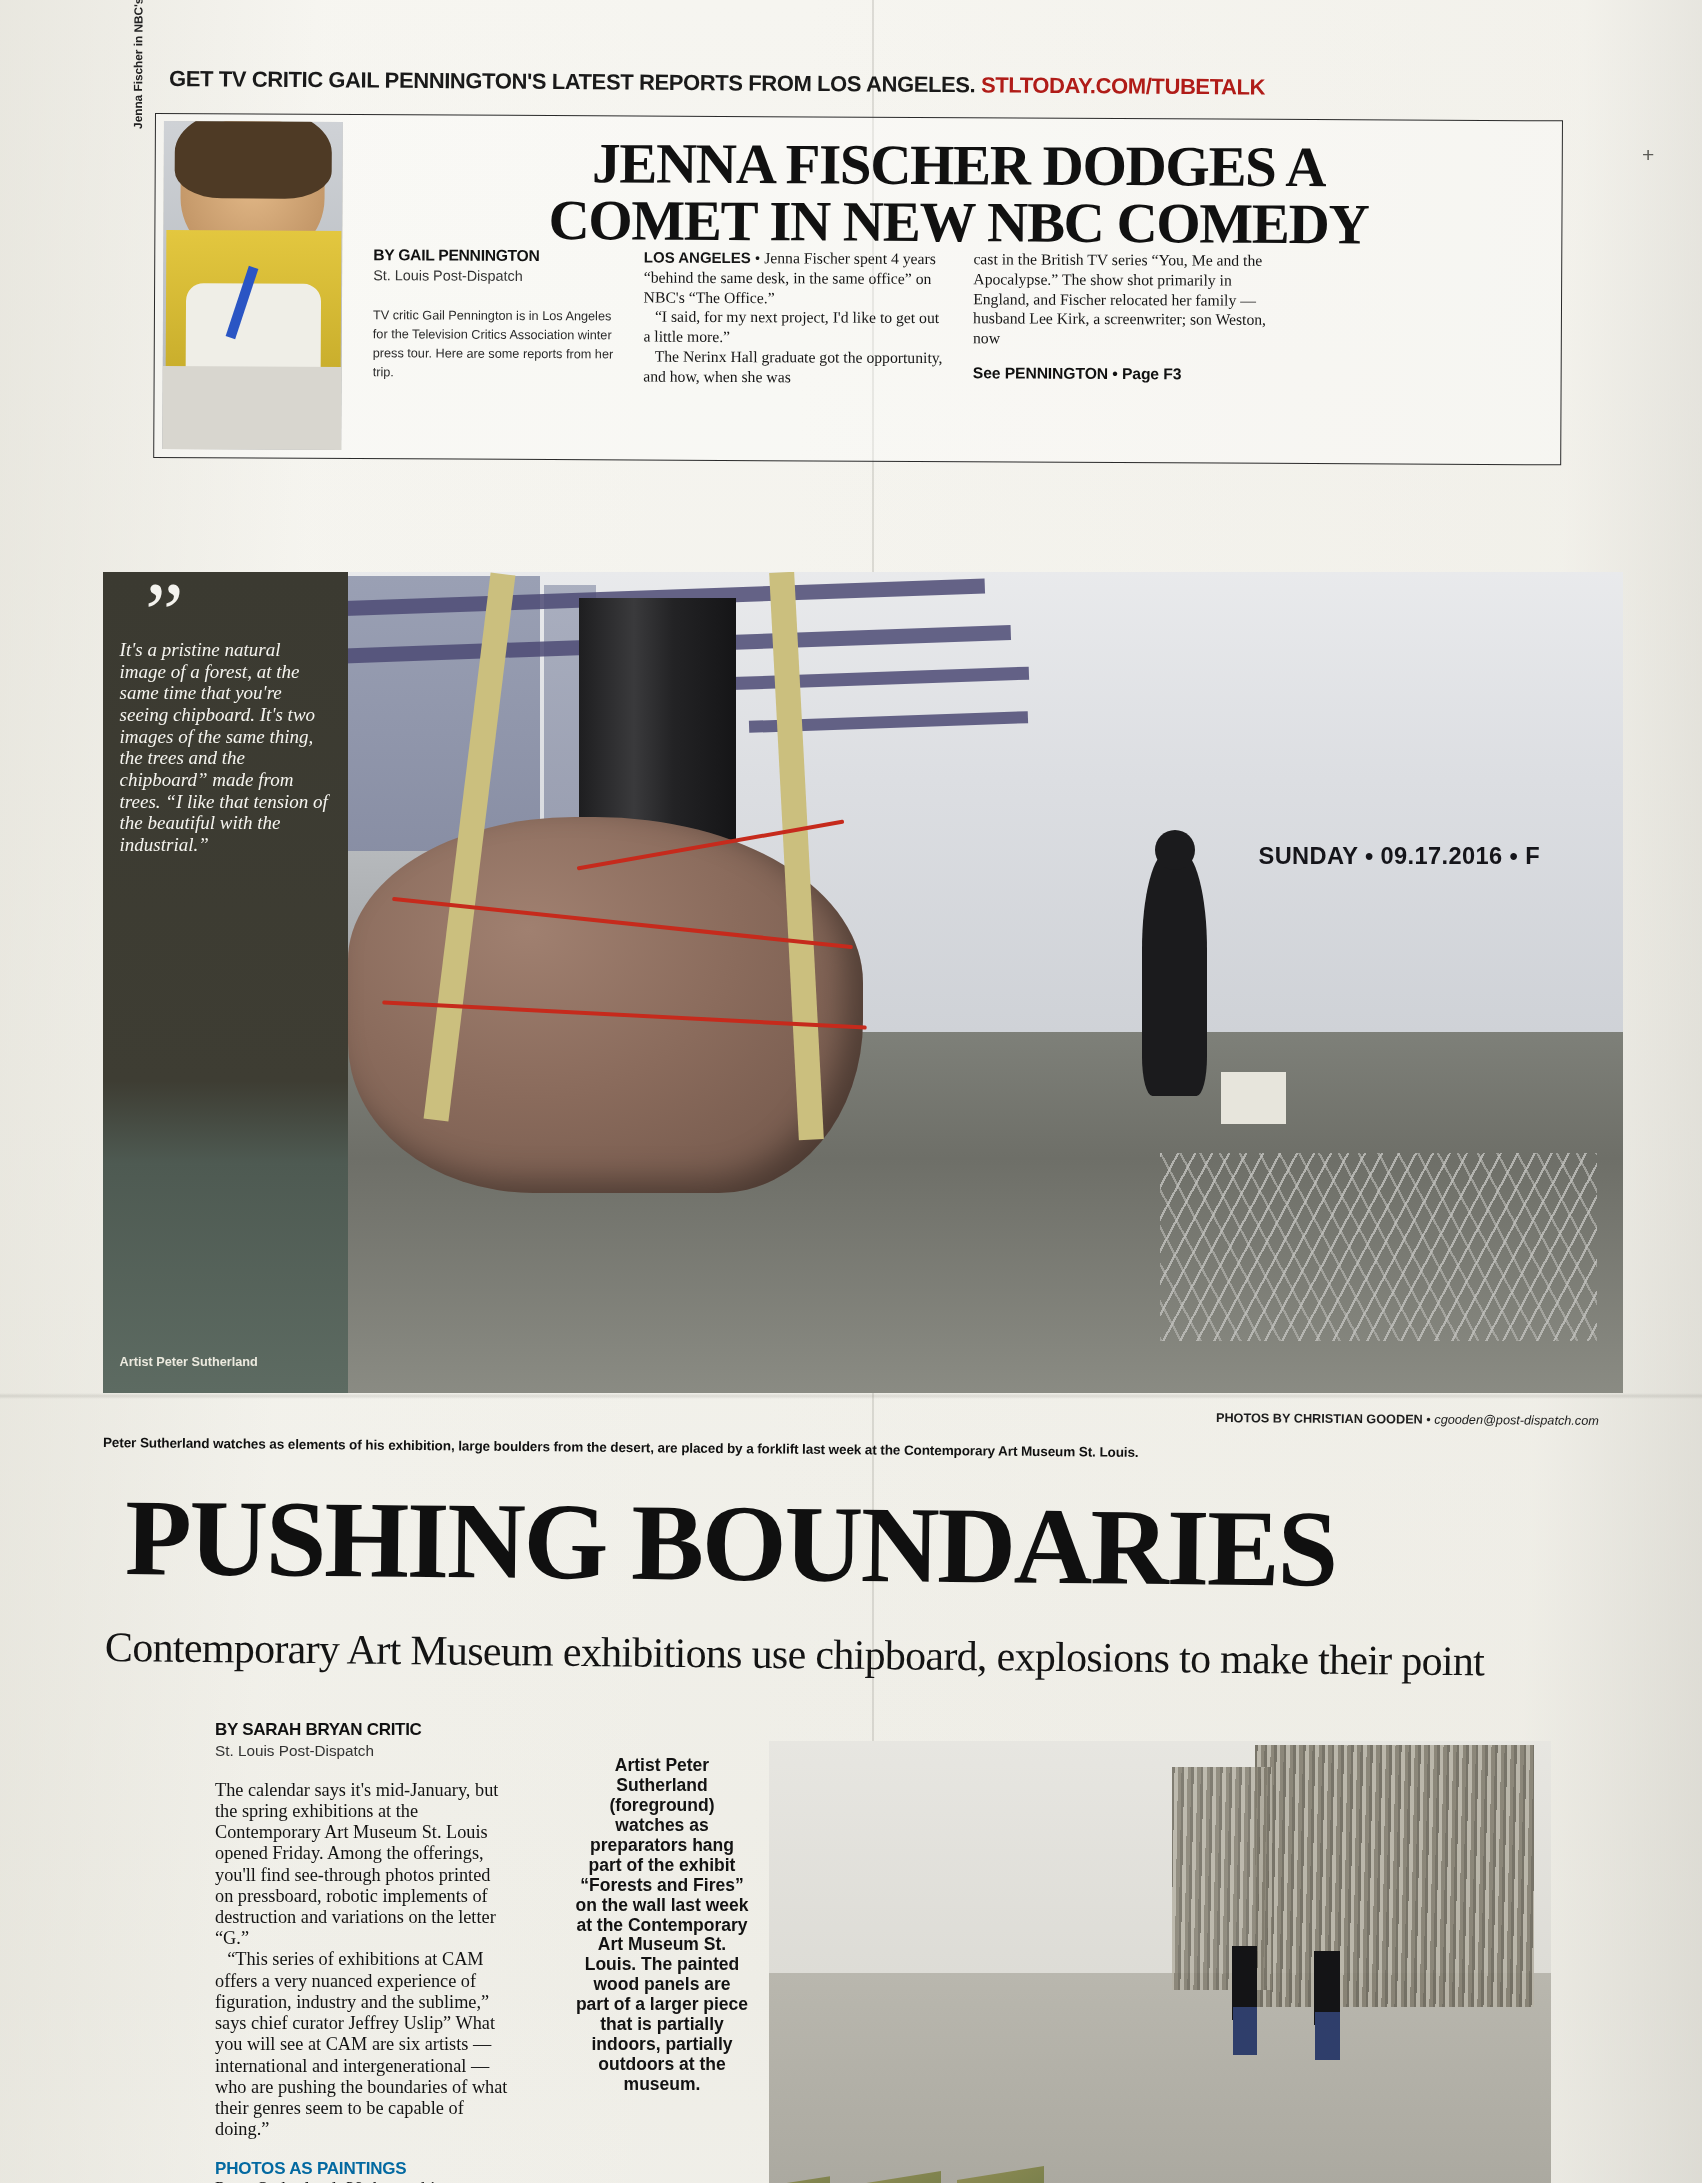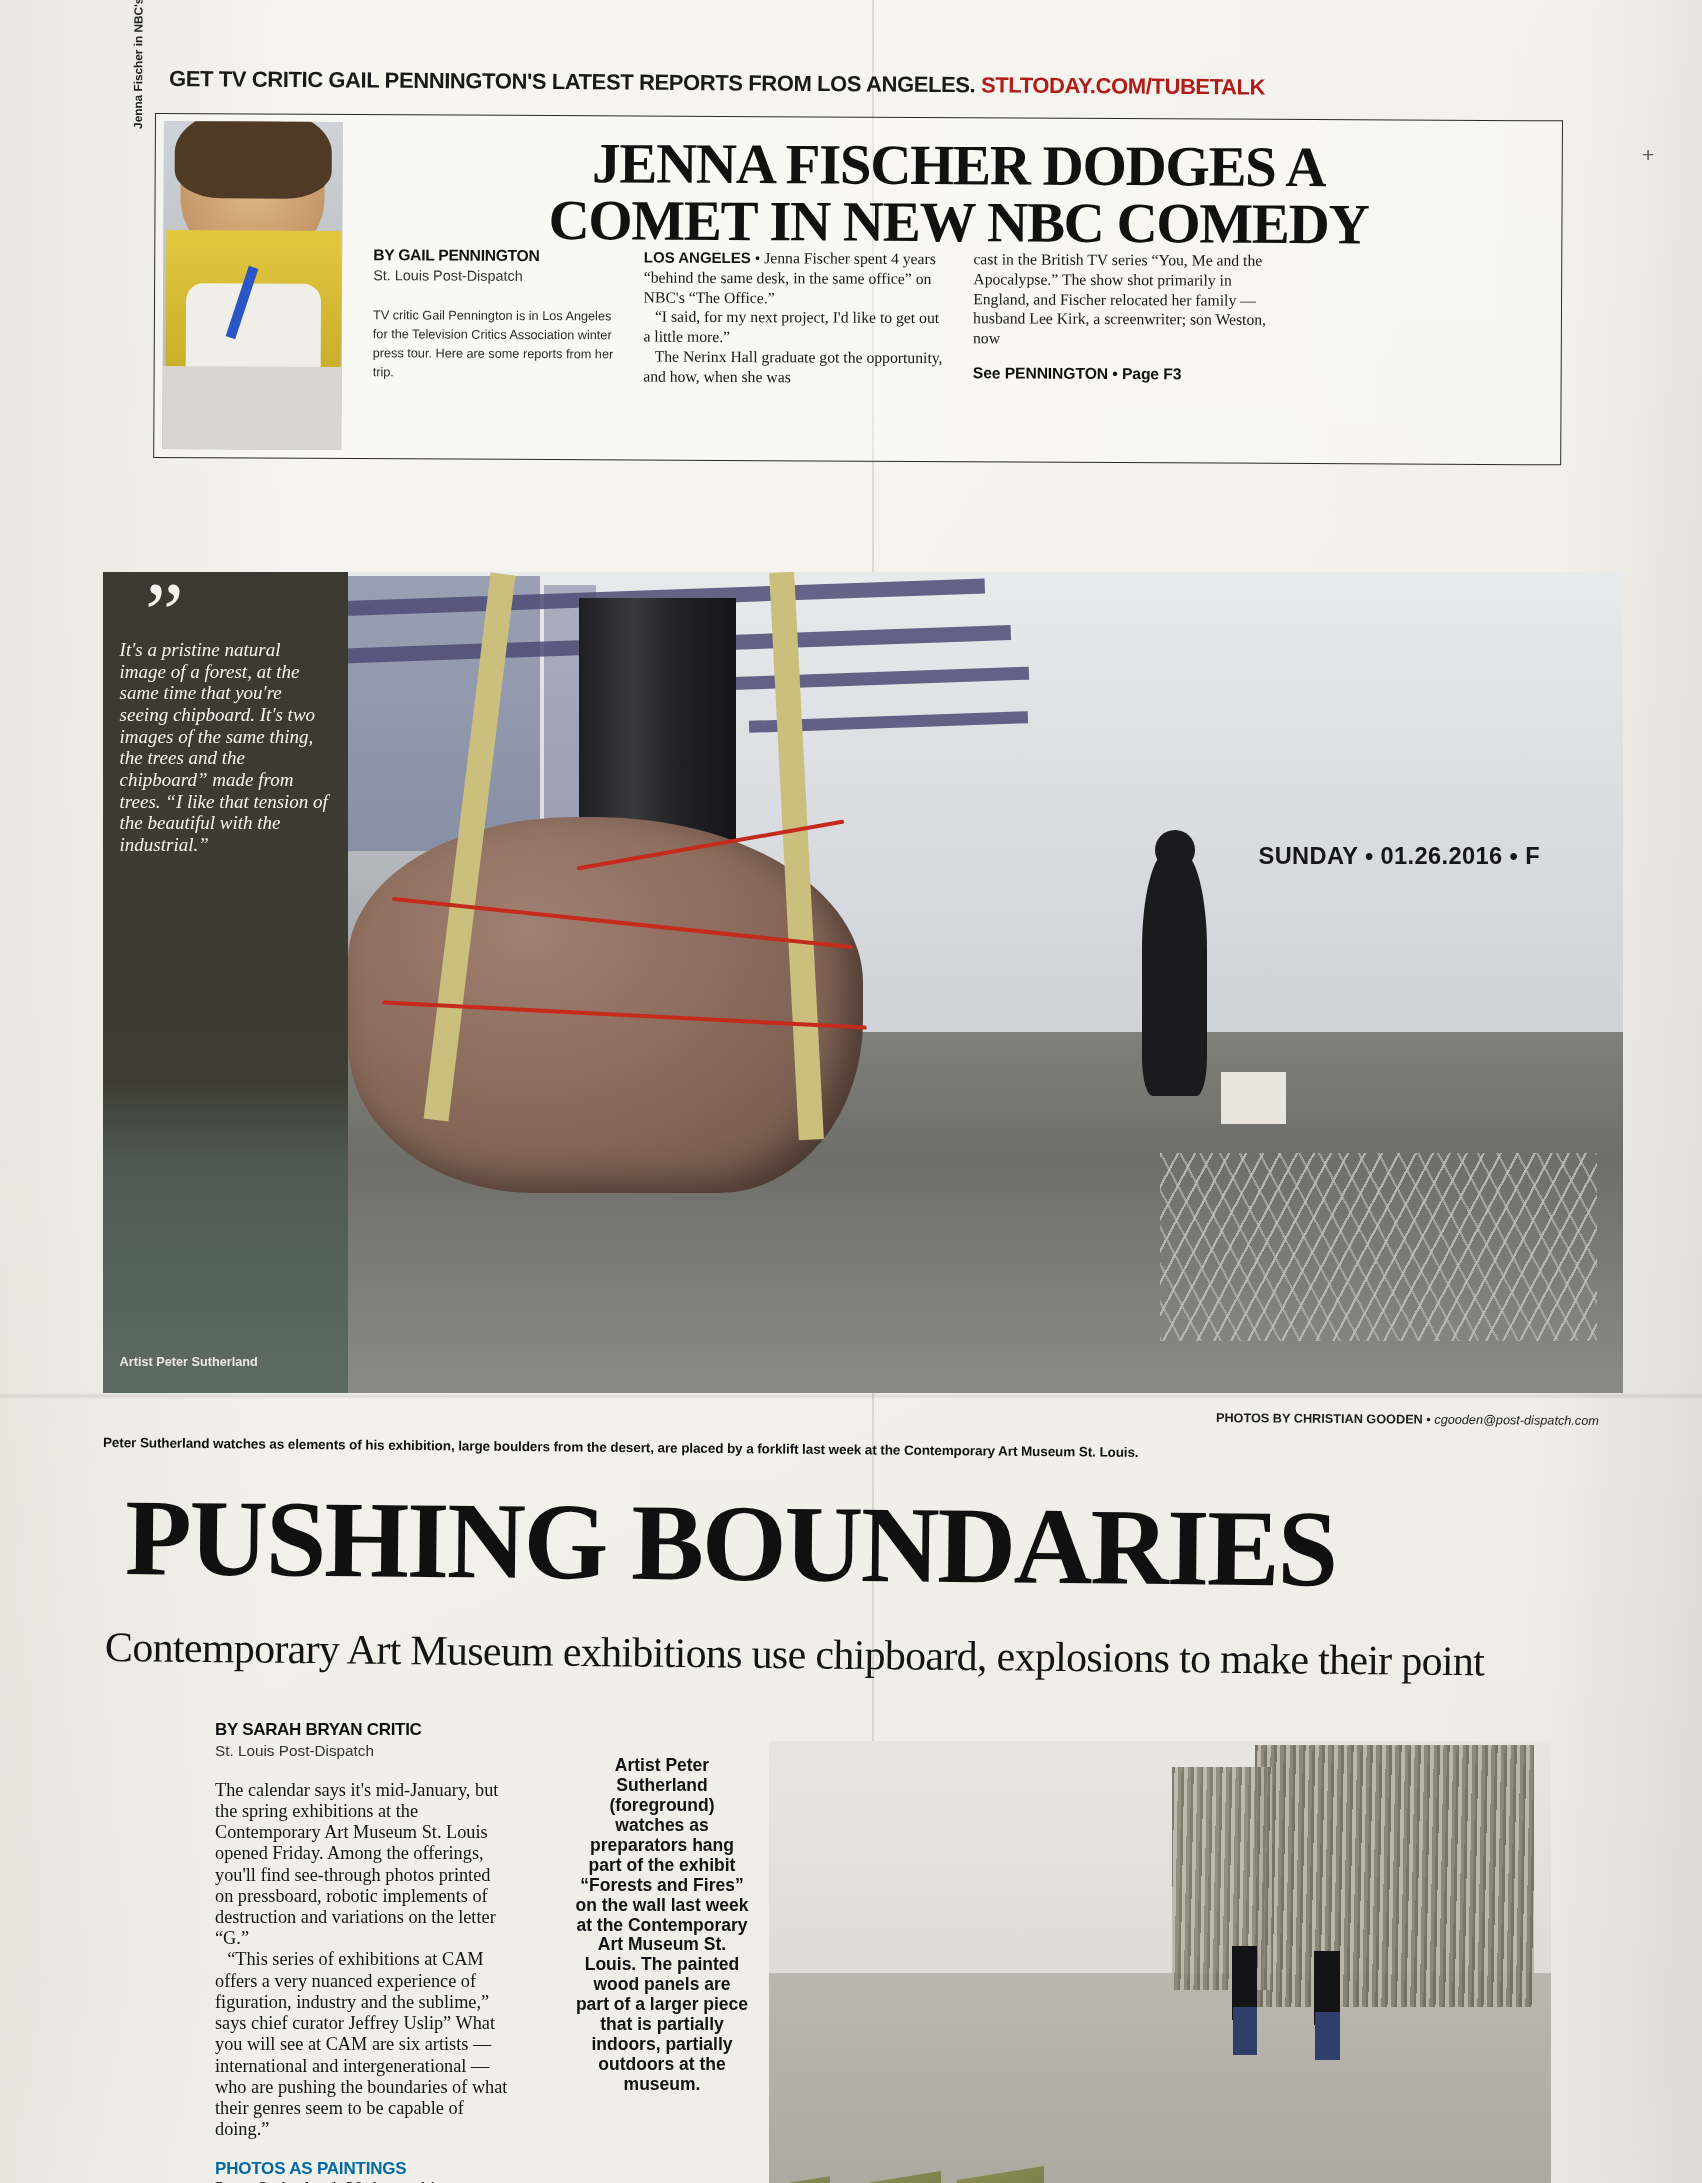--- a/index.html
+++ b/index.html
@@ -303,21 +303,21 @@
   <div class="person" style="left:1052px;top:258px;width:40px;height:40px;border-radius:50%"></div>
   <div class="chairs"></div>
   <div style="position:absolute;left:1118px;top:500px;width:65px;height:52px;background:#e7e5dc"></div>
 
   <div class="hero-scrim">
     <div class="quote-mark">”</div>
     <div class="pullquote">It's a pristine natural image of a forest, at the same time that you're seeing chipboard. It's two images of the same thing, the trees and the chipboard” made from trees. “I like that tension of the beautiful with the industrial.”</div>
     <div class="pullattr">Artist Peter Sutherland</div>
   </div>
 
-  <div class="ae-date">SUNDAY  •  01.26.2016  •  F</div>
+  <div class="ae-date">SUNDAY  •  09.17.2016  •  F</div>
 </div>
 
 <div class="photo-credit">
   <b>PHOTOS BY CHRISTIAN GOODEN</b>
   <span>•</span>
   <i>cgooden@post-dispatch.com</i>
 </div>
 
 <div class="hero-caption">Peter Sutherland watches as elements of his exhibition, large boulders from the desert, are placed by a forklift last week at the Contemporary Art Museum St. Louis.</div>
 

